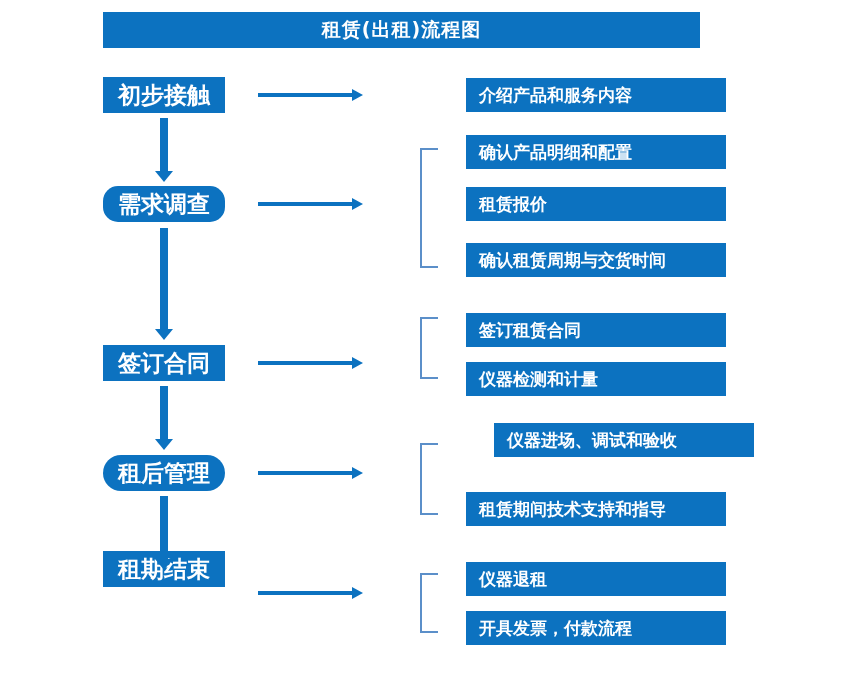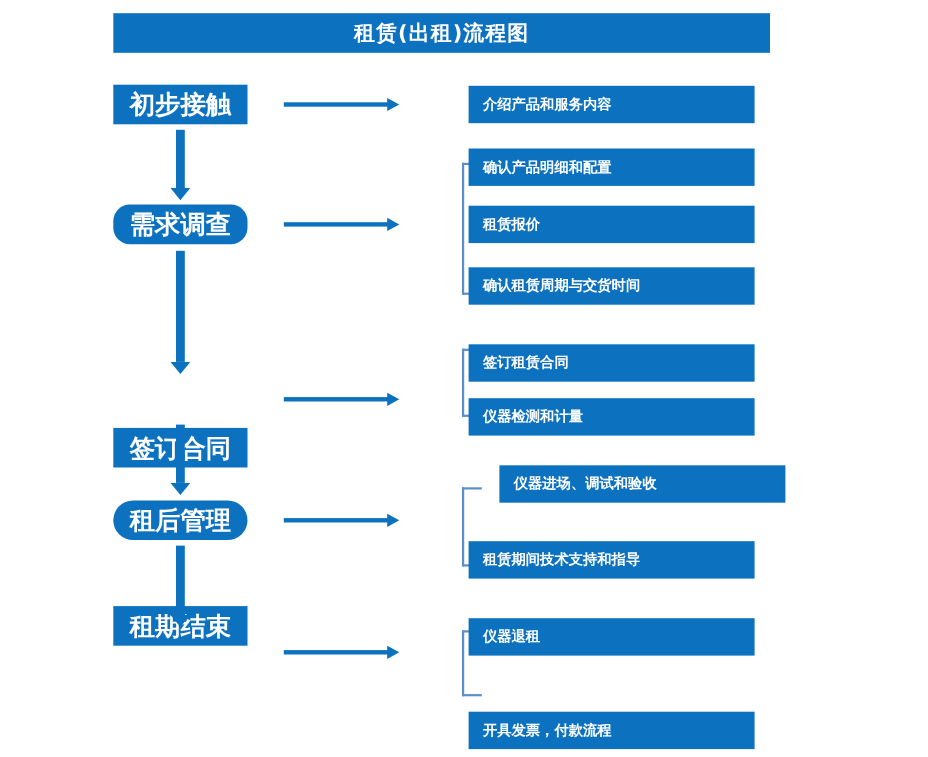--- a/index.html
+++ b/index.html
@@ -29,24 +29,24 @@
     display:flex;align-items:center;
     font-weight:bold;
     box-sizing:border-box;
   }
   .stage-box{
     left:103px;width:122px;height:36px;
     justify-content:center;
     font-size:23px;
   }
   .detail-box{
-    left:426px;width:260px;height:34px;
+    left:466px;width:260px;height:34px;
     justify-content:flex-start;
     padding-left:13px;
-    font-size:13px;
+    font-size:17px;
   }
 
   
   .v-arrow{position:absolute;left:160px;width:8px;}
   .v-arrow .shaft{
     position:absolute;left:0;top:0;width:8px;height:calc(100% - 11px);
     background:var(--blue);
   }
   .v-arrow .head{
     position:absolute;left:-5px;bottom:0;
@@ -92,21 +92,21 @@
   <div class="title-bar">租赁(出租)流程图</div>
 
   <div class="box stage-box" style="top:77px;">
     <span>初步接触</span>
   </div>
 
   <div class="box stage-box" style="top:186px;border-radius:15px;">
     <span>需求调查</span>
   </div>
 
-  <div class="box stage-box" style="top:345px;margin-top:44px;">
+  <div class="box stage-box" style="top:345px;">
     <span>签订合同</span>
   </div>
 
   <div class="box stage-box" style="top:455px;border-radius:18px;">
     <span>租后管理</span>
   </div>
 
   <div class="box stage-box" style="top:551px;">
     <span>租期结束</span>
   </div>
@@ -193,17 +193,17 @@
   </div>
 
   <div class="box detail-box" style="top:492px;">
     <span>租赁期间技术支持和指导</span>
   </div>
 
   <div class="box detail-box" style="top:562px;">
     <span>仪器退租</span>
   </div>
 
-  <div class="box detail-box" style="top:611px;margin-top:36px;">
+  <div class="box detail-box" style="top:611px;">
     <span>开具发票，付款流程</span>
   </div>
 
 </div>
 
 </body></html>

